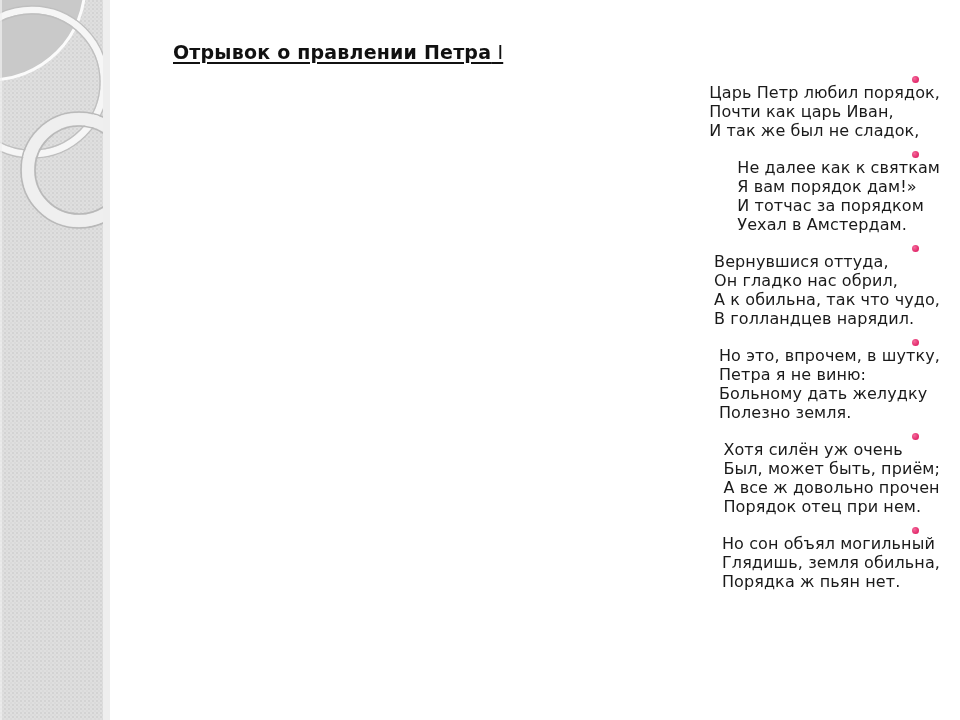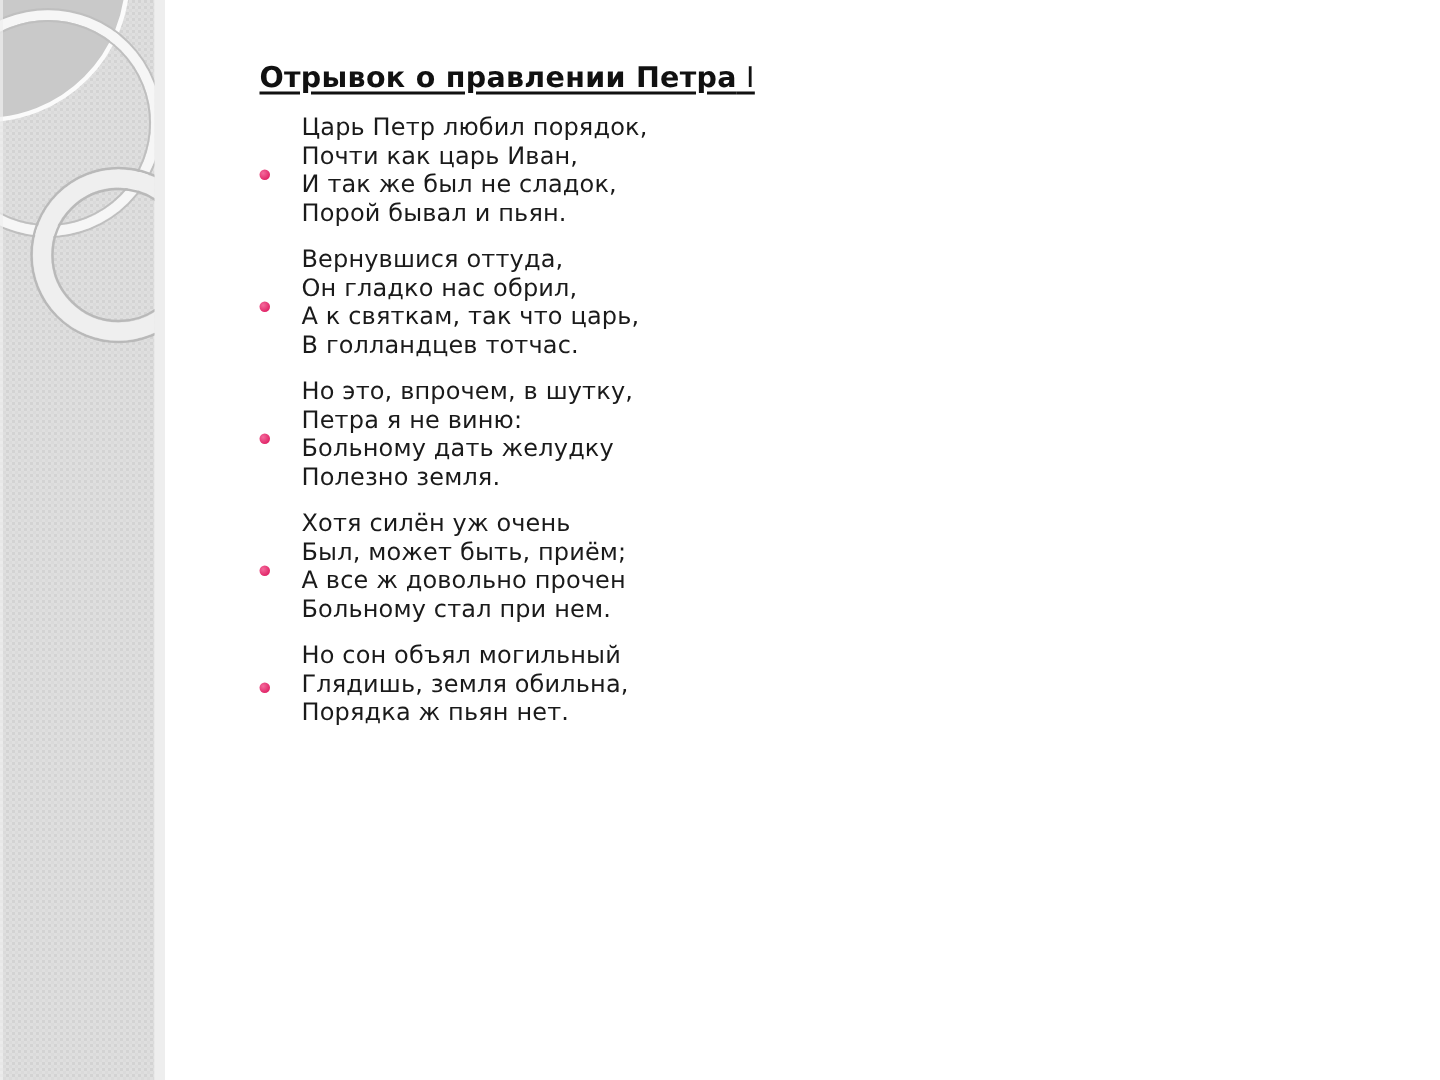--- a/index.html
+++ b/index.html
@@ -33,22 +33,23 @@
     text-underline-offset: 3px;
     letter-spacing: 0.2px;
   }
   .title-suffix { font-weight: normal; }
   .poem {
     list-style: none;
     margin: 0; padding: 0;
   }
   .stanza {
     display: flex;
-    align-items: center;
-    margin: 12px 0 5px 0;
+    align-items: flex-end;
+    margin: 0 0 5px 0;
+    flex-direction: column;
   }
   .bullet {
     flex: none;
     width: 7px; height: 7px;
     border-radius: 50%;
     margin: 6px 21px 0 0;
     background: radial-gradient(circle at 35% 35%, #f4699b 0%, #e02366 75%);
   }
   .stanza-lines { min-width: 0; }
   .line {
@@ -100,53 +101,61 @@
     <h1 class="title"><span class="title-main">Отрывок о правлении Петра</span><span class="title-suffix"> I</span></h1>
 
     <ul class="poem">
 
       <li class="stanza">
         <span class="bullet"></span>
         <div class="stanza-lines">
           <span class="line">Царь Петр любил порядок,</span>
           <span class="line">Почти как царь Иван,</span>
           <span class="line">И так же был не сладок,</span>
-          <span class="line">Порой бывал и пьян.</span>
         </div>
       </li>
 
 
+      <li class="stanza">
+        <span class="bullet"></span>
+        <div class="stanza-lines">
+          <span class="line">Не далее как к святкам</span>
+          <span class="line">Я вам порядок дам!»</span>
+          <span class="line">И тотчас за порядком</span>
+          <span class="line">Уехал в Амстердам.</span>
+        </div>
+      </li>
 
       <li class="stanza">
         <span class="bullet"></span>
         <div class="stanza-lines">
           <span class="line">Вернувшися оттуда,</span>
           <span class="line">Он гладко нас обрил,</span>
-          <span class="line">А к святкам, так что царь,</span>
-          <span class="line">В голландцев тотчас.</span>
+          <span class="line">А к обильна, так что чудо,</span>
+          <span class="line">В голландцев нарядил.</span>
         </div>
       </li>
 
       <li class="stanza">
         <span class="bullet"></span>
         <div class="stanza-lines">
           <span class="line">Но это, впрочем, в шутку,</span>
           <span class="line">Петра я не виню:</span>
           <span class="line">Больному дать желудку</span>
           <span class="line">Полезно земля.</span>
         </div>
       </li>
 
       <li class="stanza">
         <span class="bullet"></span>
         <div class="stanza-lines">
           <span class="line">Хотя силён уж очень</span>
           <span class="line">Был, может быть, приём;</span>
           <span class="line">А все ж довольно прочен</span>
-          <span class="line">Больному стал при нем.</span>
+          <span class="line">Порядок отец при нем.</span>
         </div>
       </li>
 
       <li class="stanza">
         <span class="bullet"></span>
         <div class="stanza-lines">
           <span class="line">Но сон объял могильный</span>
           <span class="line">Глядишь, земля обильна,</span>
           <span class="line">Порядка ж пьян нет.</span>
         </div>

